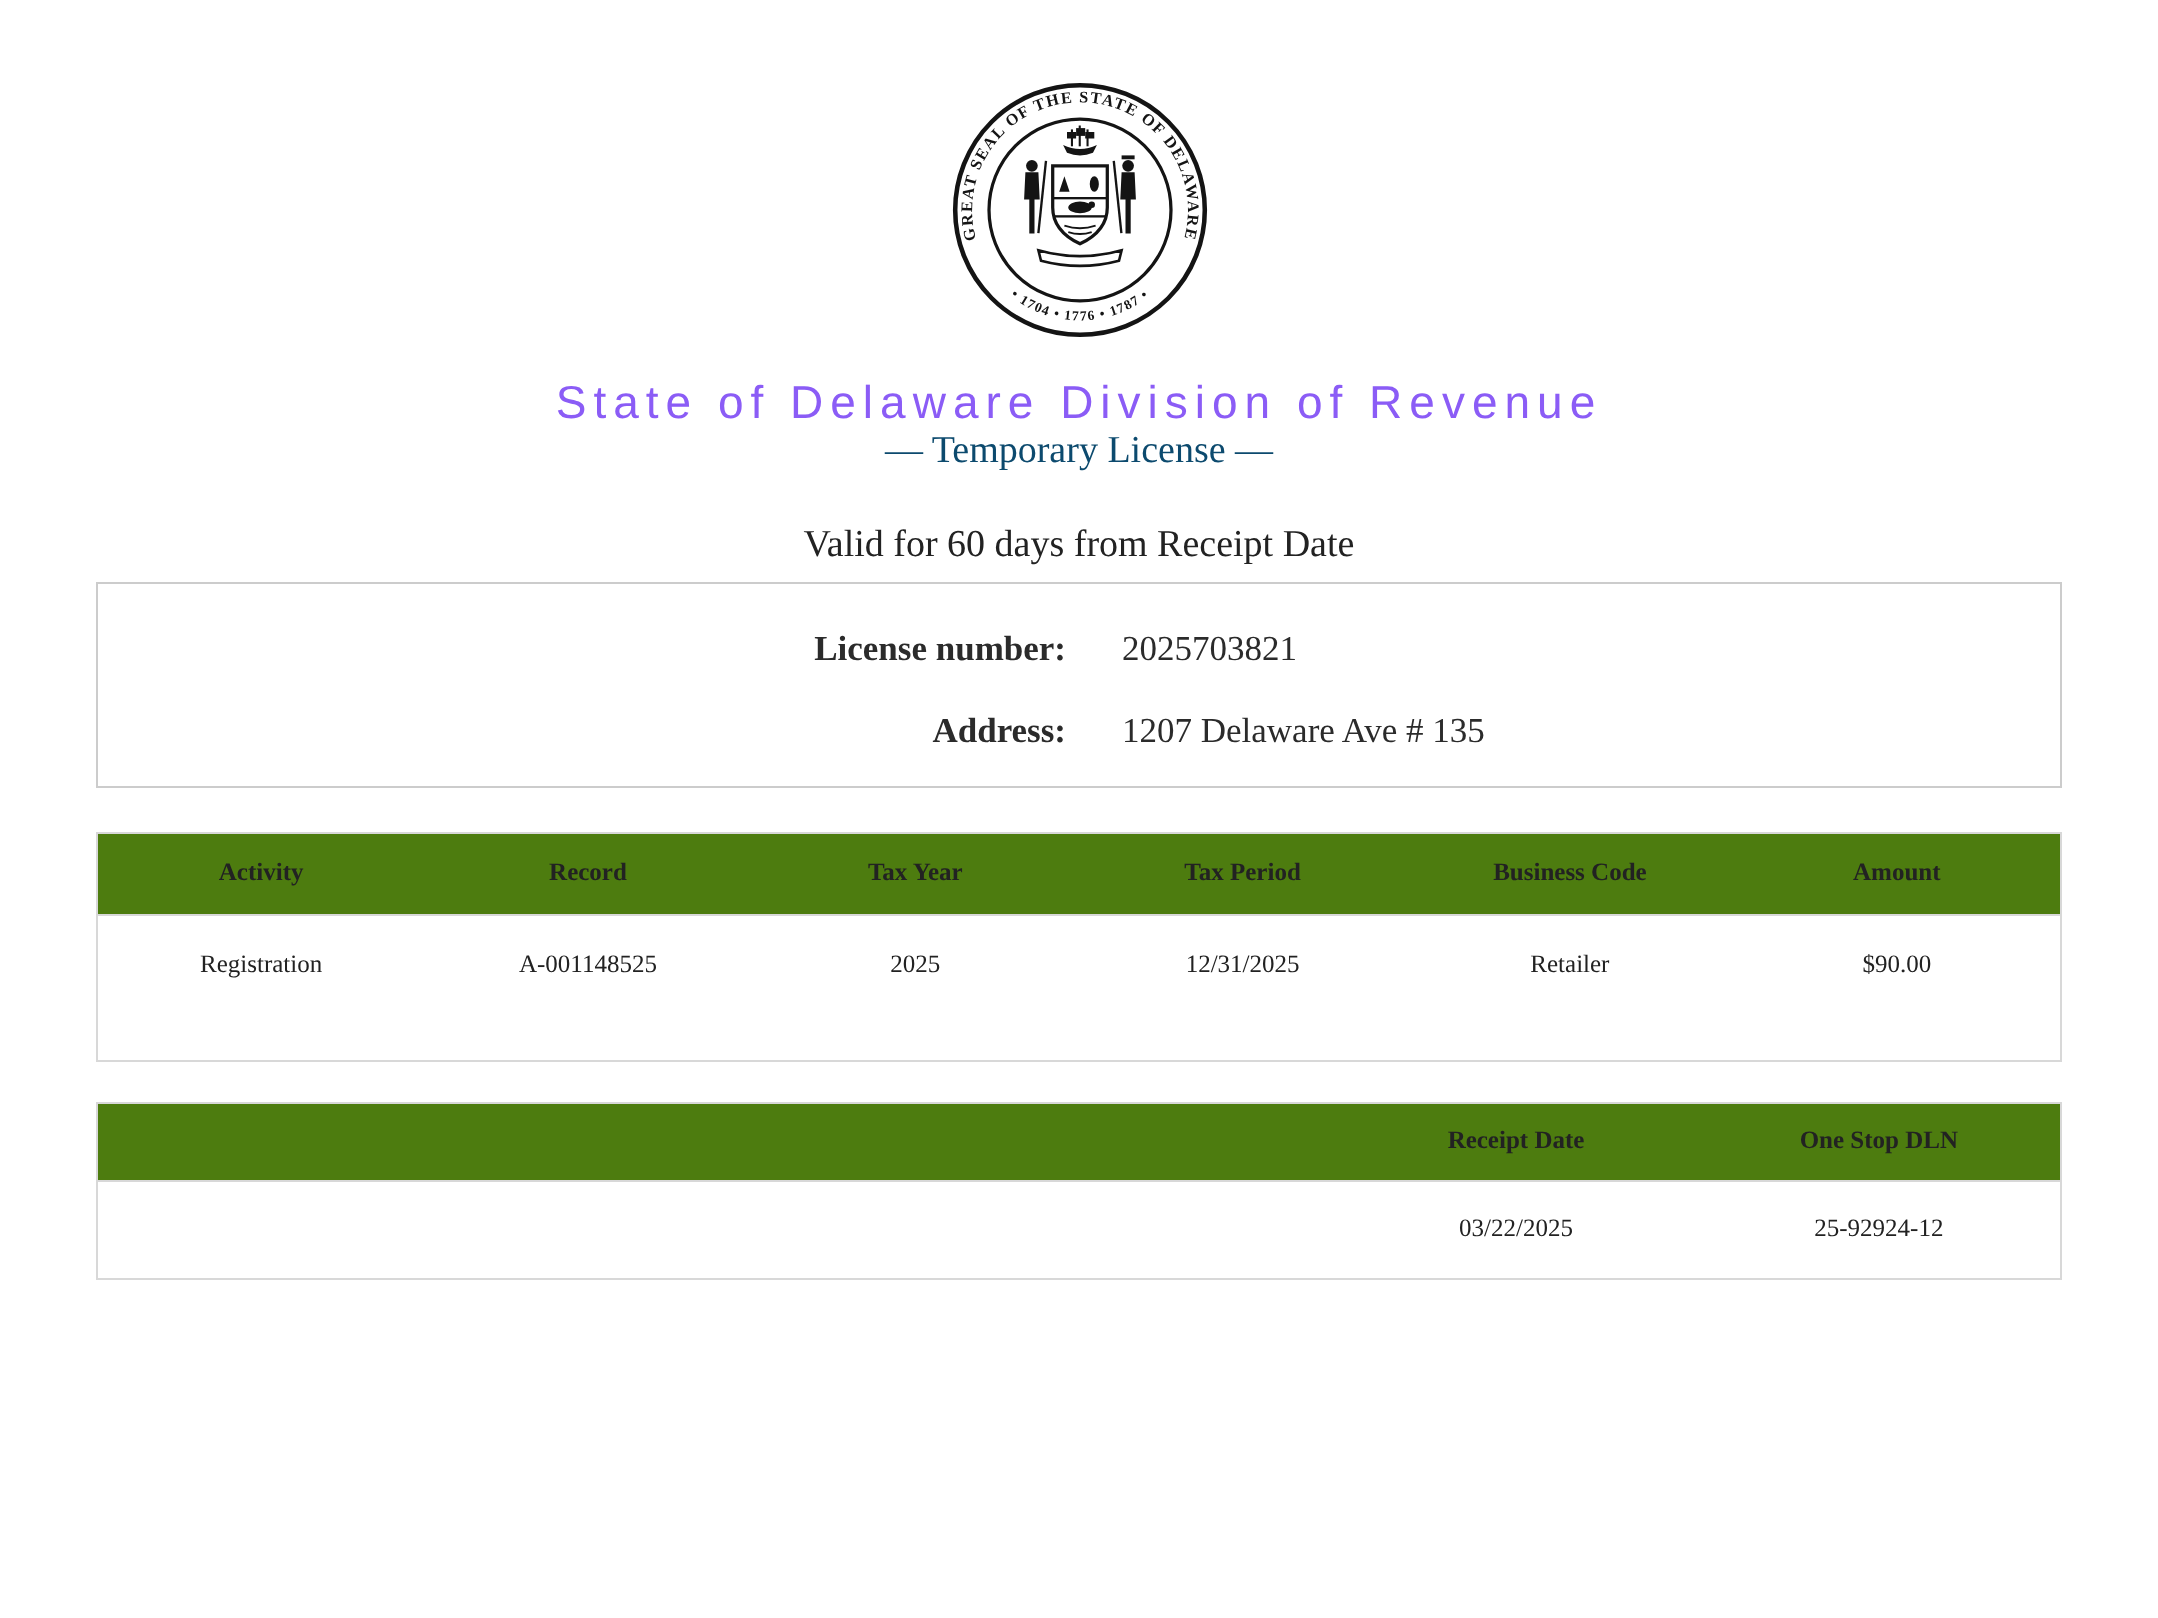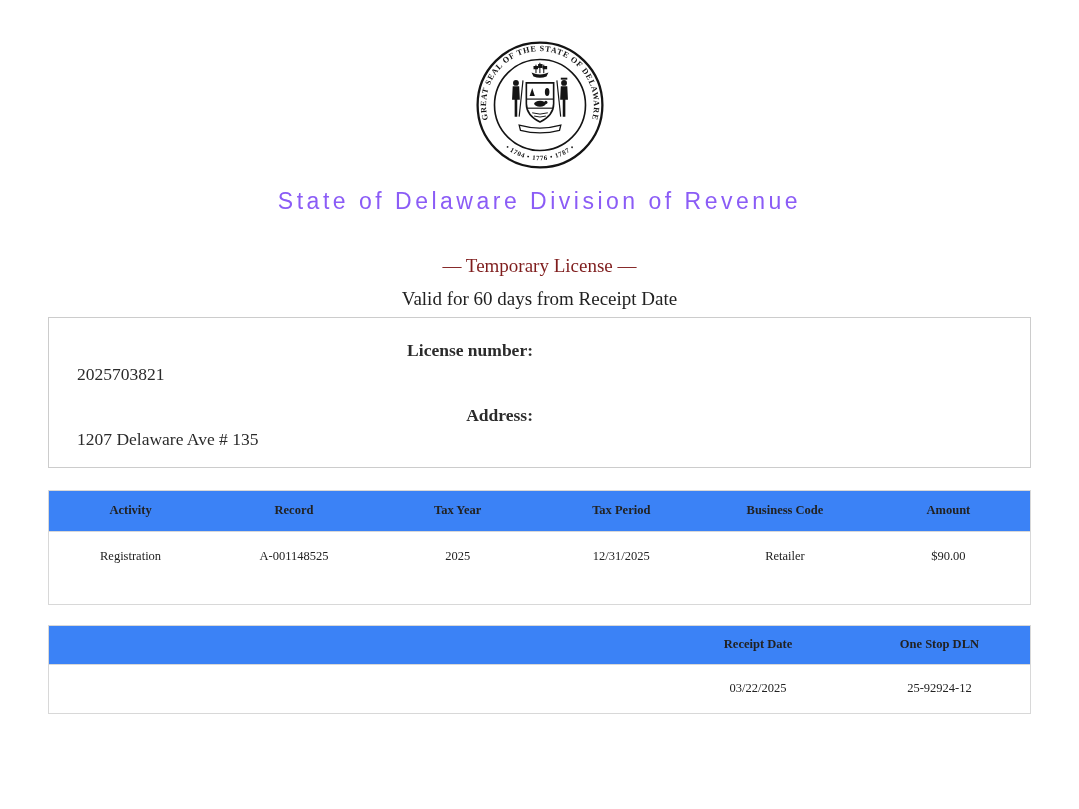--- a/index.html
+++ b/index.html
@@ -20,55 +20,54 @@
     margin: 18px 0 0;
     text-align: center;
     font-family: "Liberation Sans", "DejaVu Sans", sans-serif;
     font-weight: 500;
     font-size: 23px;
     letter-spacing: 3.5px;
     color: #8b5cf6;
   }
 
   .subtitle {
-    margin-top: 40px;
     text-align: center;
     font-size: 19px;
-    color: #7f1d1d;
+    color: #0c4a6e;
   }
   .validity {
-    margin-top: 11px;
+    margin-top: 25px;
     text-align: center;
     font-size: 19px;
     color: #222222;
   }
 
   .license-box {
     margin: 7px 48px 0;
     border: 1px solid #cccccc;
     padding: 20px 0 16px;
     font-size: 17.5px;
     color: #2b2b2b;
   }
-  .field-row { display: flex; align-items: flex-start; margin-bottom: 17px; line-height: 24px; flex-direction: column; }
+  .field-row { display: flex; align-items: flex-start; margin-bottom: 17px; line-height: 24px; }
   .field-row:last-child { margin-bottom: 0; }
   .field-label { width: 484px; text-align: right; font-weight: bold; flex: 0 0 auto; }
   .field-value { margin-left: 28px; }
   .field-value .line2 { margin-top: 9px; }
 
   table {
     width: 983px;
     margin: 22px 48px 0;
     border-collapse: collapse;
     font-size: 12.5px;
     color: #222222;
     table-layout: fixed;
   }
   table { border: 1px solid #d8d8d8; }
-  thead tr { background: #3b82f6; }
+  thead tr { background: #4d7c0f; }
   th {
     font-weight: bold;
     text-align: center;
     padding: 12px 8px 13px;
     border-bottom: 1px solid #d8d8d8;
   }
   td { text-align: center; }
   .activity-table td { padding: 17px 7px 40px; }
   .receipt-table { margin-top: 20px; }
   .receipt-table th { padding: 11px 8px 12px; margin-top: 44px; }

